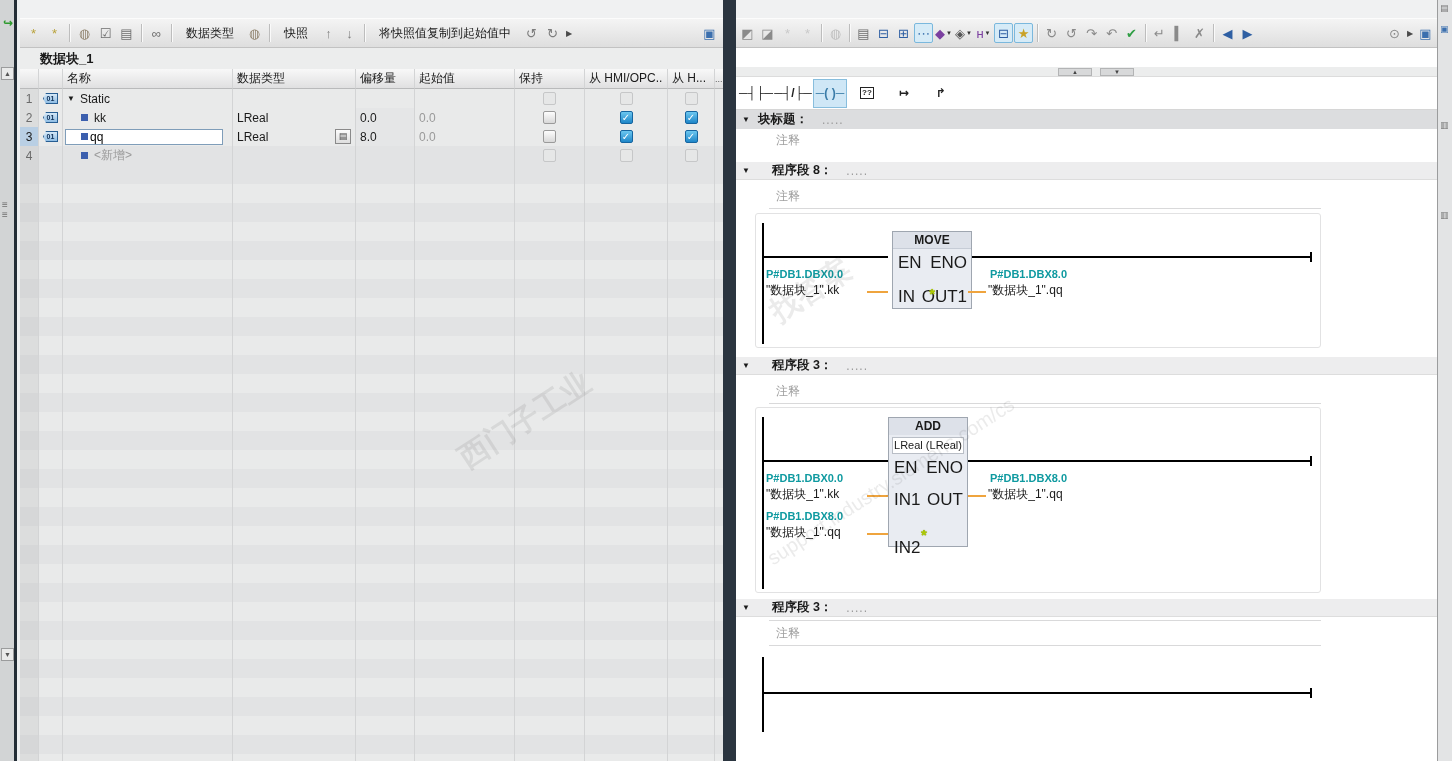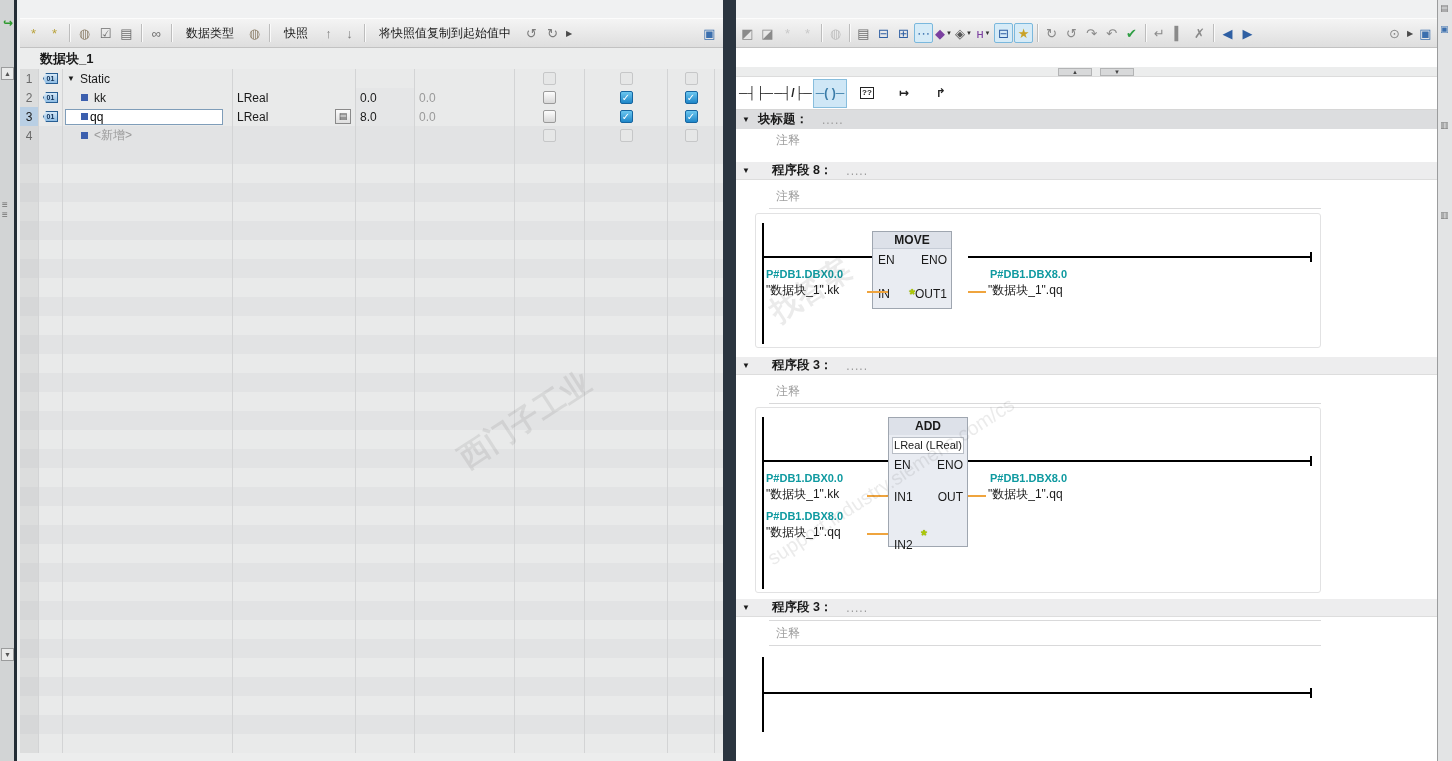--- a/index.html
+++ b/index.html
@@ -117,21 +117,21 @@
   .rail { position:absolute; width:2px; background:#000; }
   .rung { position:absolute; height:2px; background:#000; }
   .tick { position:absolute; width:2px; height:10px; background:#000; }
   .stub { position:absolute; height:2px; background:#efa43e; }
 
   .fbox { position:absolute; width:80px; background:#e9ecf2; border:1px solid #9fa6b0; }
   .fbox-title { height:17px; background:#dde1e9; border-bottom:1px solid #c6ccd6;
                 text-align:center; font-weight:bold; line-height:16px; }
   .fbox-sub { position:absolute; left:3px; right:3px; height:17px; background:#fff;
               border:1px solid #b9bec6; text-align:center; font-size:11px; line-height:15px; }
-  .pin { position:absolute; font-size:12px; }
+  .pin { position:absolute; font-size:17px; }
   .pin.r { right:4px; text-align:right; }
   .pin.l { left:5px; }
   .star { position:absolute; color:#aecb00; font-weight:bold; font-size:15px; line-height:12px;
           text-shadow:0 0 1px #6f8500; }
 
   .opnd { position:absolute; line-height:16px; }
   .opnd .addr { font-weight:bold; font-size:11px; color:#0f9aa0; white-space:nowrap; }
   .opnd .tag  { font-size:12px; color:#1a1a1a; white-space:nowrap; }
   .opnd.in { text-align:left; }
 
@@ -203,20 +203,32 @@
           <span style="color: rgb(74, 74, 74);">▶</span>
         </div>
         <div class="tspacer"></div>
         <div class="ticon">
           <span style="color: rgb(59, 111, 174);">▣</span>
         </div>
       </div>
     <div class="lp-title">数据块_1</div>
 
     <div class="tbl">
+      <div class="trow thead">
+        <div class="tc c-num"></div>
+        <div class="tc c-ico"></div>
+        <div class="tc c-name">名称</div>
+        <div class="tc c-type">数据类型</div>
+        <div class="tc c-off">偏移量</div>
+        <div class="tc c-start">起始值</div>
+        <div class="tc c-ret">保持</div>
+        <div class="tc c-hmi">从 HMI/OPC..</div>
+        <div class="tc c-h2">从 H...</div>
+        <div class="tc c-more">...</div>
+      </div>
 
       <div class="trow row-odd">
         <div class="tc c-num">1</div>
         <div class="tc c-ico">
             <span class="dbico">01</span>
           </div>
         <div class="tc c-name">
             <span class="exparrow">▼</span>
             <span>Static</span>
           </div>
@@ -824,21 +836,21 @@
       <span class="dots">.....</span>
     </div>
     <div class="netcomment" style="top:188px">注释</div>
     <div class="hrule" style="top:208px"></div>
     <div class="canvas" style="top:213px; height:135px;"></div>
     <div class="rail" style="left:26px; top:223px; height:121px;"></div>
     <div class="rung" style="left:26px; top:256px; width:126px;"></div>
     <div class="rung" style="left:232px; top:256px; width:344px;"></div>
     <div class="tick" style="left:574px; top:252px;"></div>
 
-    <div class="fbox" style="left:136px; top:231px; height:78px;">
+    <div class="fbox" style="left:156px; top:231px; height:78px;">
       <div class="fbox-title">MOVE</div>
       <div class="pin l" style="top:21px">EN</div>
       <div class="pin r" style="top:21px">ENO</div>
       <div class="pin l" style="top:55px">IN</div>
       <div class="pin r" style="top:55px">OUT1</div>
       <div class="star" style="right:36px; top:56px;">*</div>
     </div>
 
     <div class="opnd in" style="left:30px; top:266px; width:100px;">
       <div class="addr">P#DB1.DBX0.0</div>

